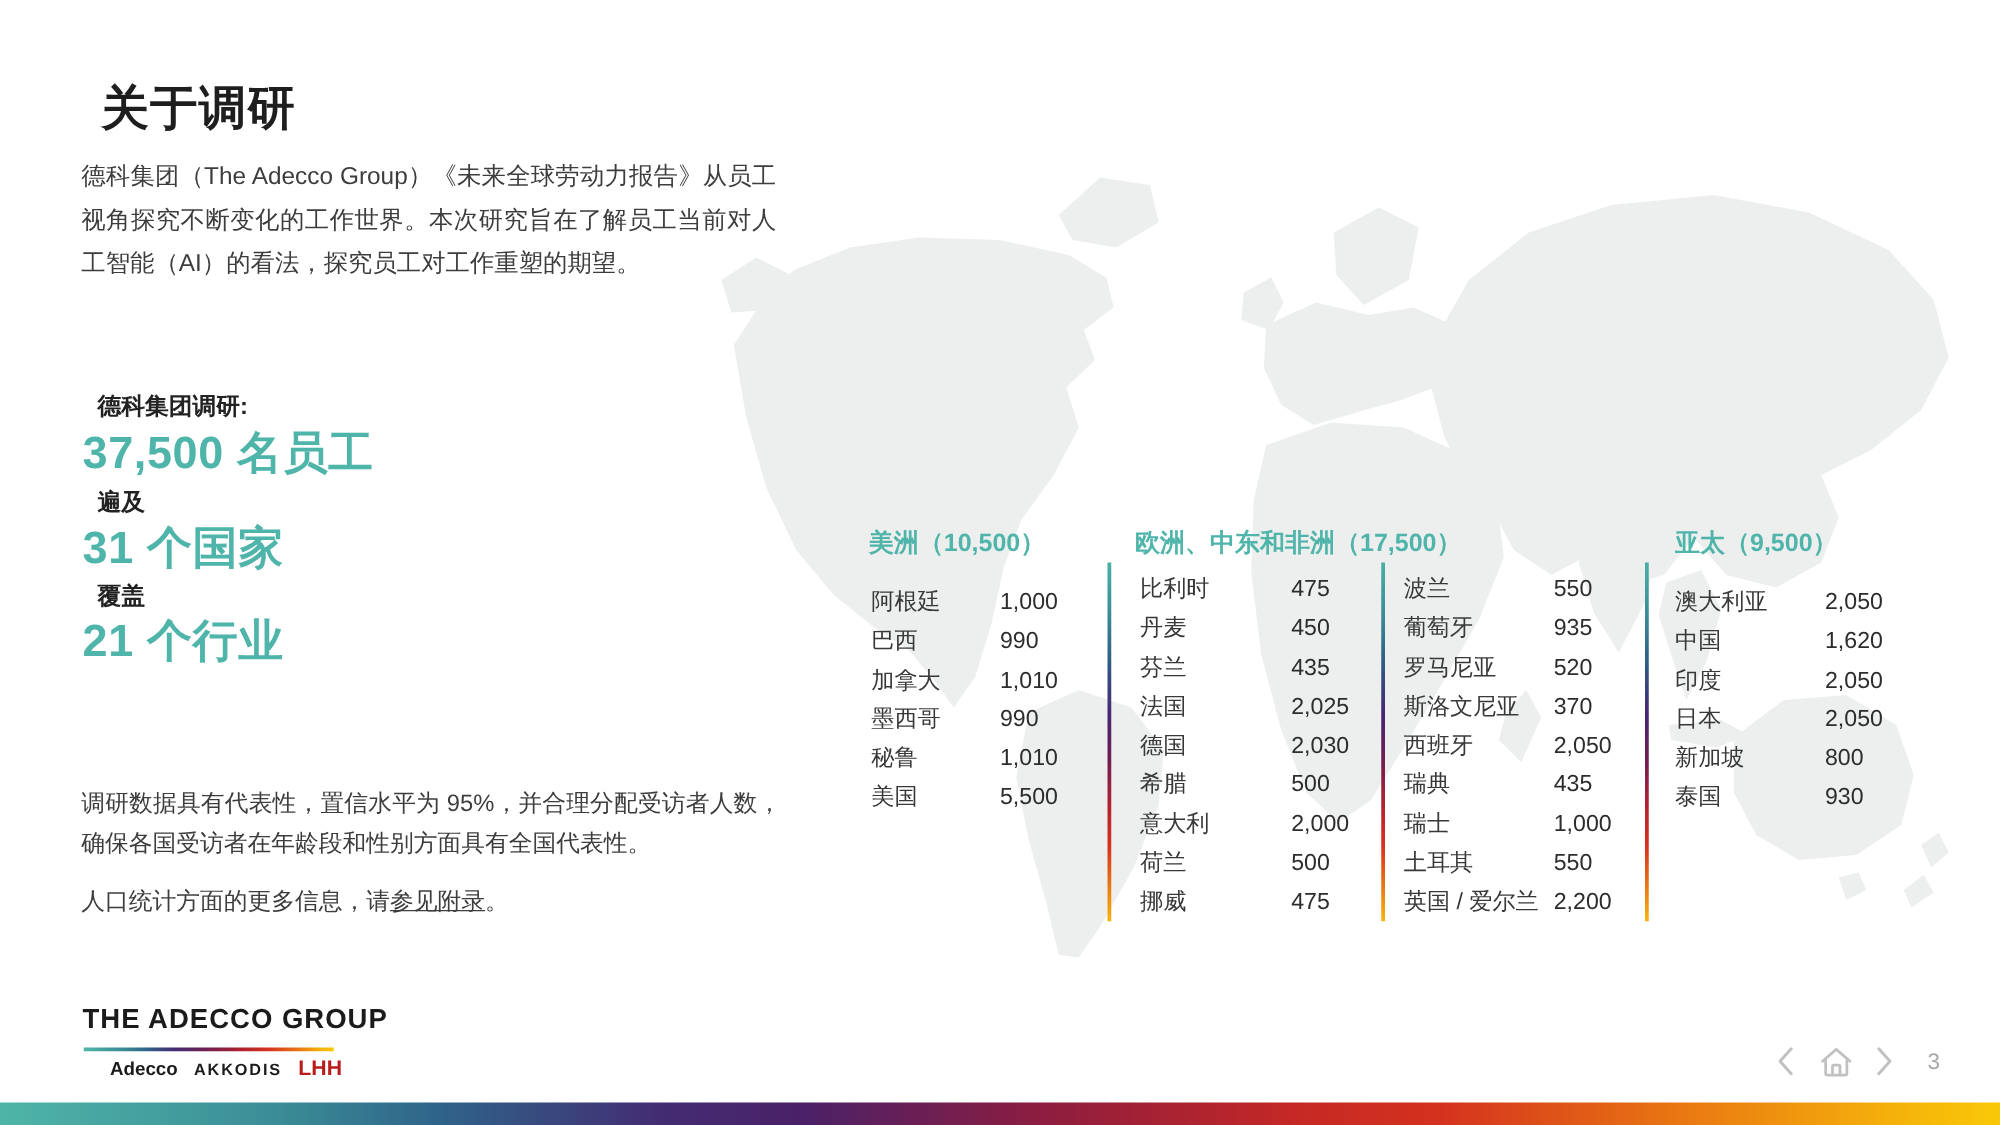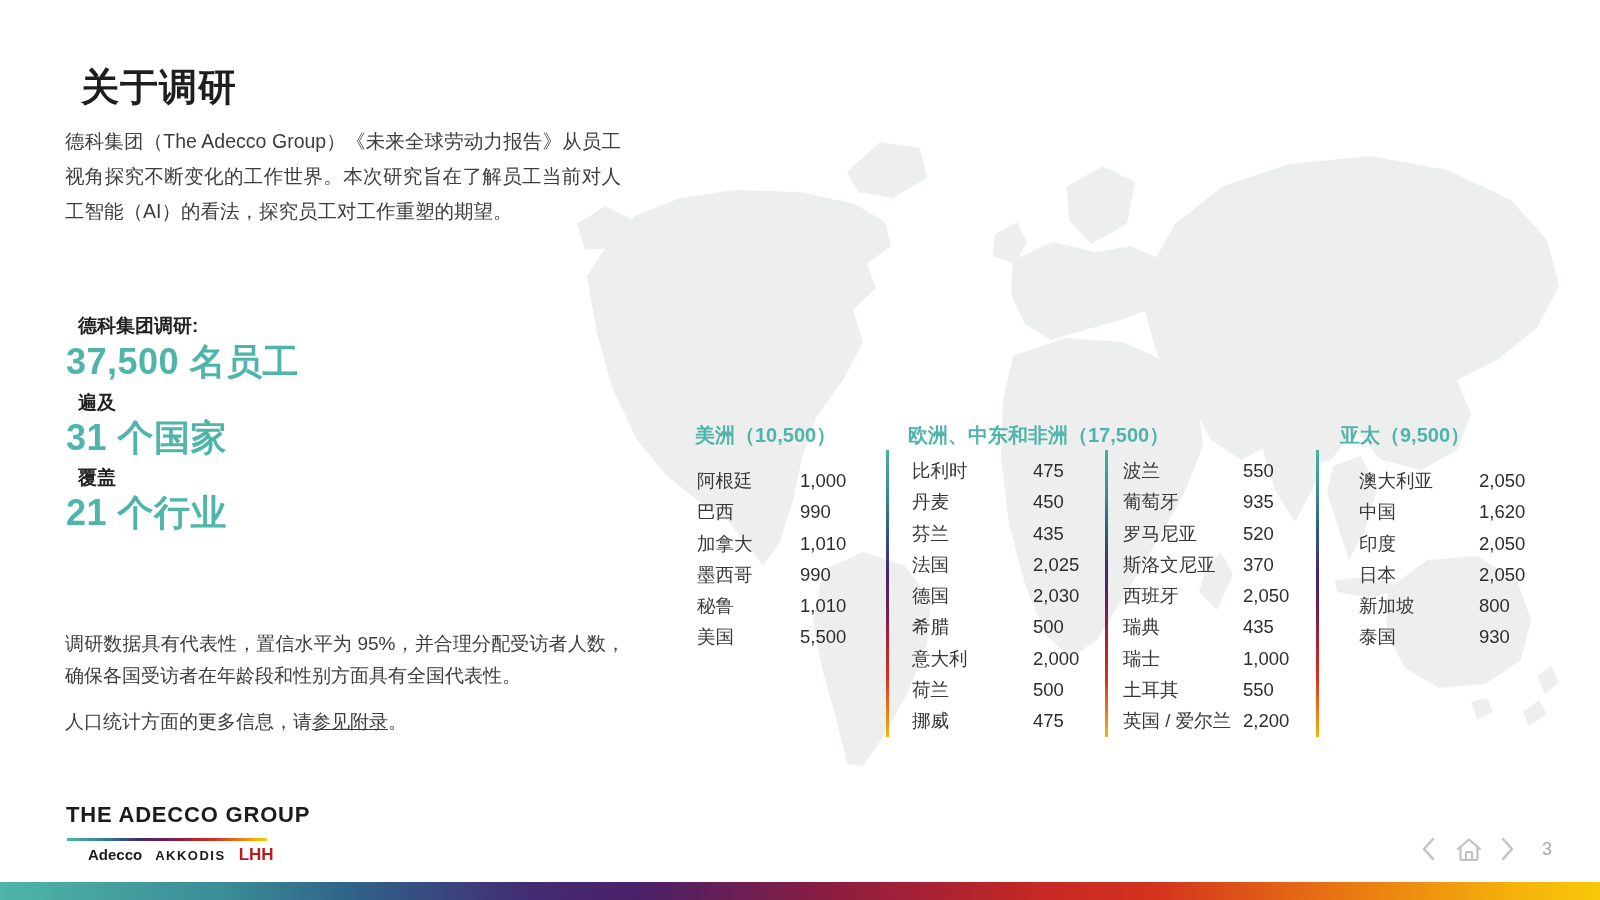--- a/index.html
+++ b/index.html
@@ -23,21 +23,21 @@
 
   
   .region-title{position:absolute;margin:0;font-size:20px;font-weight:700;color:#4fb4a9;line-height:26px;white-space:nowrap;}
   .tgroup{position:absolute;font-size:18.5px;color:#383838;}
   .trow{line-height:31.3px;white-space:nowrap;}
   .trow .c{display:inline-block;white-space:nowrap;}
   .trow .n{color:#2d2d2d;}
   .g-americas .c{width:103px;}
   .g-emea-left .c{width:121px;}
   .g-emea-right .c{width:120px;}
-  .g-apac .c{width:120px;margin-left:19px;}
+  .g-apac .c{width:120px;}
   .divider{position:absolute;top:450px;width:3px;height:287px;
     background:linear-gradient(180deg,#49b0a4 0%,#3a8795 16%,#2f5b84 28%,#482470 43%,#701d52 55%,#b4222f 68%,#d8301f 79%,#ea7d12 91%,#f7b30c 100%);}
 
   
   .logo-text{position:absolute;left:66px;top:800px;margin:0;font-size:22px;font-weight:800;
     letter-spacing:0.8px;color:#1b1b1b;line-height:30px;}
   .logo-underline{position:absolute;left:67px;top:838px;width:200px;height:3px;
     background:linear-gradient(90deg,#4fb5a8 0%,#3a8c96 15%,#2f6389 25%,#432c73 36%,#6b1e55 48%,#a8202f 62%,#d4321e 74%,#e97712 86%,#f5b30b 95%,#f9c808 100%);}
   .brands{position:absolute;left:88px;top:845px;width:170px;display:flex;align-items:baseline;justify-content:space-between;gap:13px;}
   .brand-adecco{font-size:15px;font-weight:700;color:#1b1b1b;}

